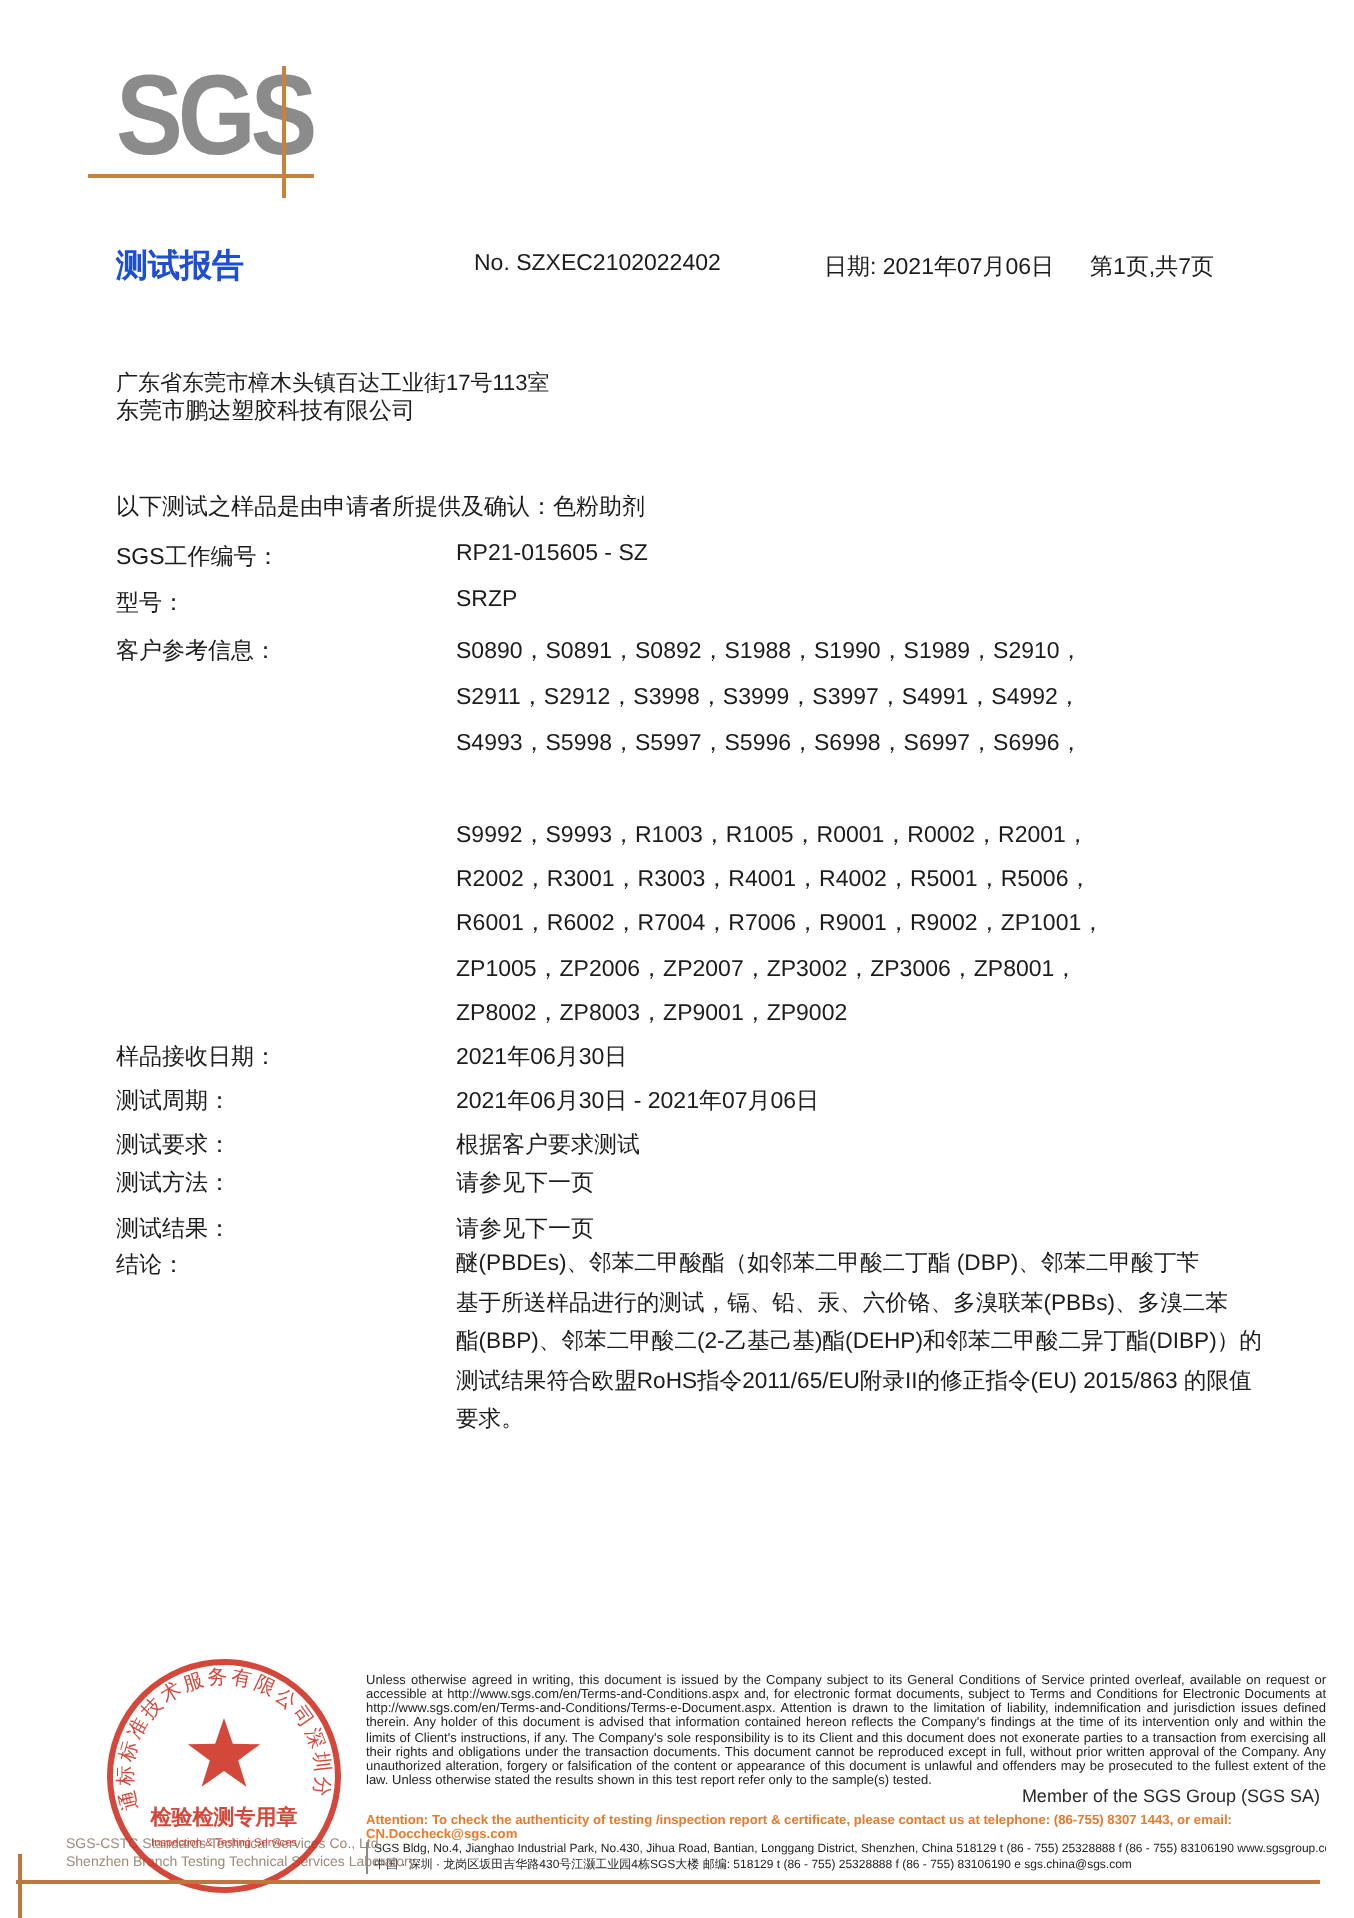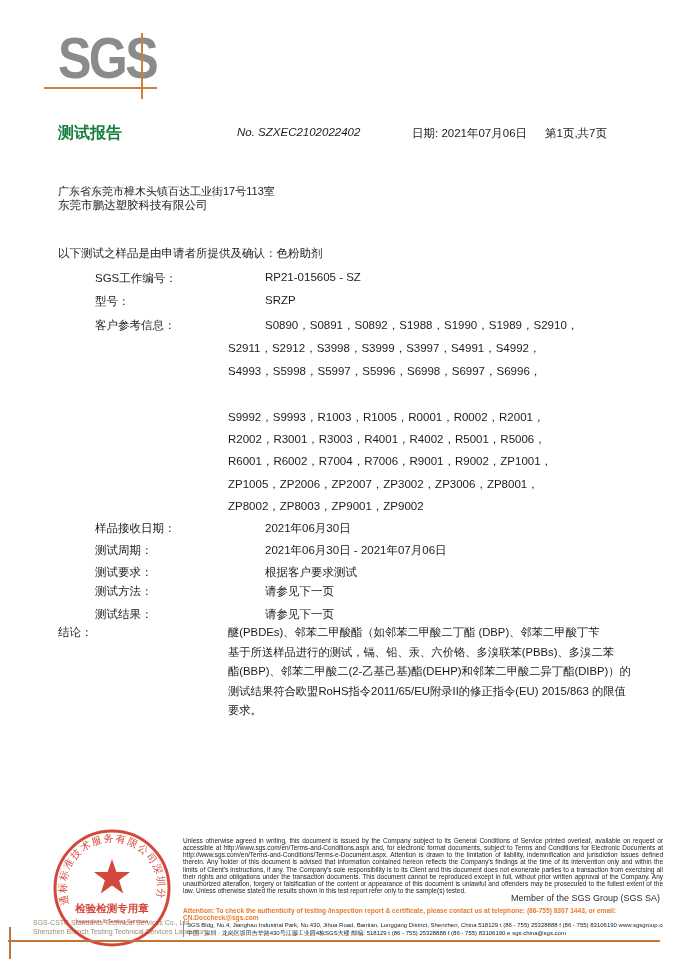--- a/index.html
+++ b/index.html
@@ -14,32 +14,32 @@
   
   .logo-text {
     left:58px; top:28px; font-size:57px; font-weight:700; color:#8b8b8b;
     letter-spacing:-3px; transform:scaleX(.88); transform-origin:left top;
     line-height:60px;
   }
   .logo-hline { left:44px; top:87px; width:113px; height:2px; background:#c8813f; }
   .logo-vline { left:141px; top:33px; width:2px; height:66px; background:#c8813f; }
 
   
-  .report-title { left:58px; top:123px; font-size:16px; font-weight:700; color:#15803d; }
-  .report-no    { left:237px; top:126px; font-size:11.5px;font-style:italic; }
+  .report-title { left:58px; top:123px; font-size:16px; font-weight:700; color:#1d4ed8; }
+  .report-no    { left:237px; top:126px; font-size:11.5px; }
   .report-date  { left:412px; top:126px; font-size:11.5px; }
   .report-page  { left:545px; top:126px; font-size:11.5px; }
 
   .client-company { left:58px; top:161px; font-size:11.5px;margin-top:37px; }
   .client-address { left:58px; top:184px; font-size:11px; }
 
   .intro { left:58px; top:246px; font-size:11.5px; white-space:nowrap; }
 
   .row { position:absolute; left:58px; display:flex; font-size:11.5px; white-space:nowrap; }
-  .row .lbl { width:170px; flex:0 0 170px;margin-left:37px; }
+  .row .lbl { width:170px; flex:0 0 170px; }
   .valonly { position:absolute; left:228px; font-size:11.5px; white-space:nowrap; }
 
   .conclusion-label { left:58px; top:625px; font-size:11.5px; }
   .conclusion-block { left:228px; top:623px; width:432px; font-size:11.3px; line-height:19.5px; }
   .conclusion-block div { white-space:nowrap; }
 
   
   .legal {
     left:183px; top:837px; width:480px; font-size:6.5px; line-height:7.15px;
     text-align:justify; color:#222; letter-spacing:0;

